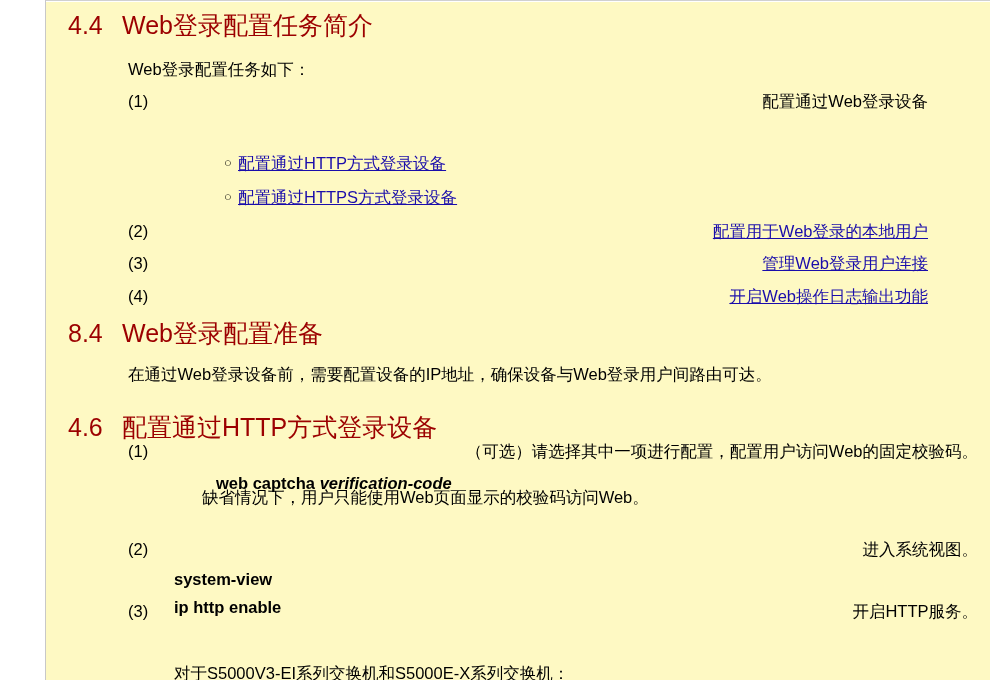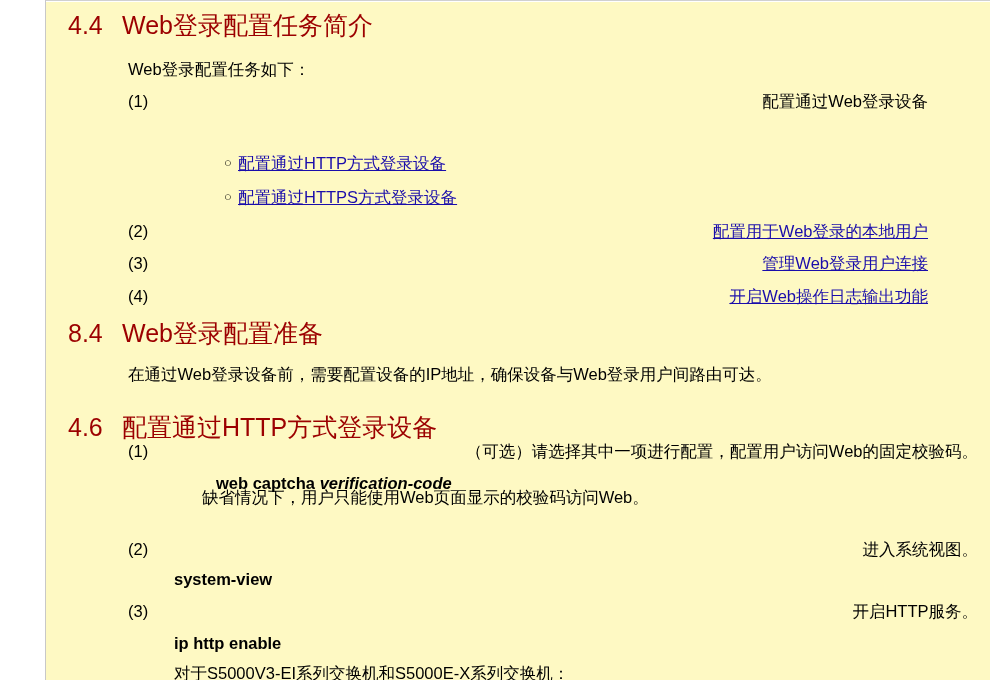--- a/index.html
+++ b/index.html
@@ -195,17 +195,17 @@
     <div class="list-item abs" style="left:82px; top:538px; width:850px;">
       <span class="marker">(2)</span>
       <span class="itext">进入系统视图。</span>
     </div>
     <div class="cmd abs" style="left:128px; top:568px;">system-view</div>
 
     <div class="list-item abs" style="left:82px; top:600px; width:850px;">
       <span class="marker">(3)</span>
       <span class="itext">开启HTTP服务。</span>
     </div>
-    <div class="cmd abs" style="left:128px; top:632px;">ip http enable</div>
+    <div class="cmd abs" style="left:128px; top:596px;">ip http enable</div>
     <div class="para abs" style="left:128px; top:662px;">对于S5000V3-EI系列交换机和S5000E-X系列交换机：</div>
 
   </div>
 </div>
 
 </body></html>

